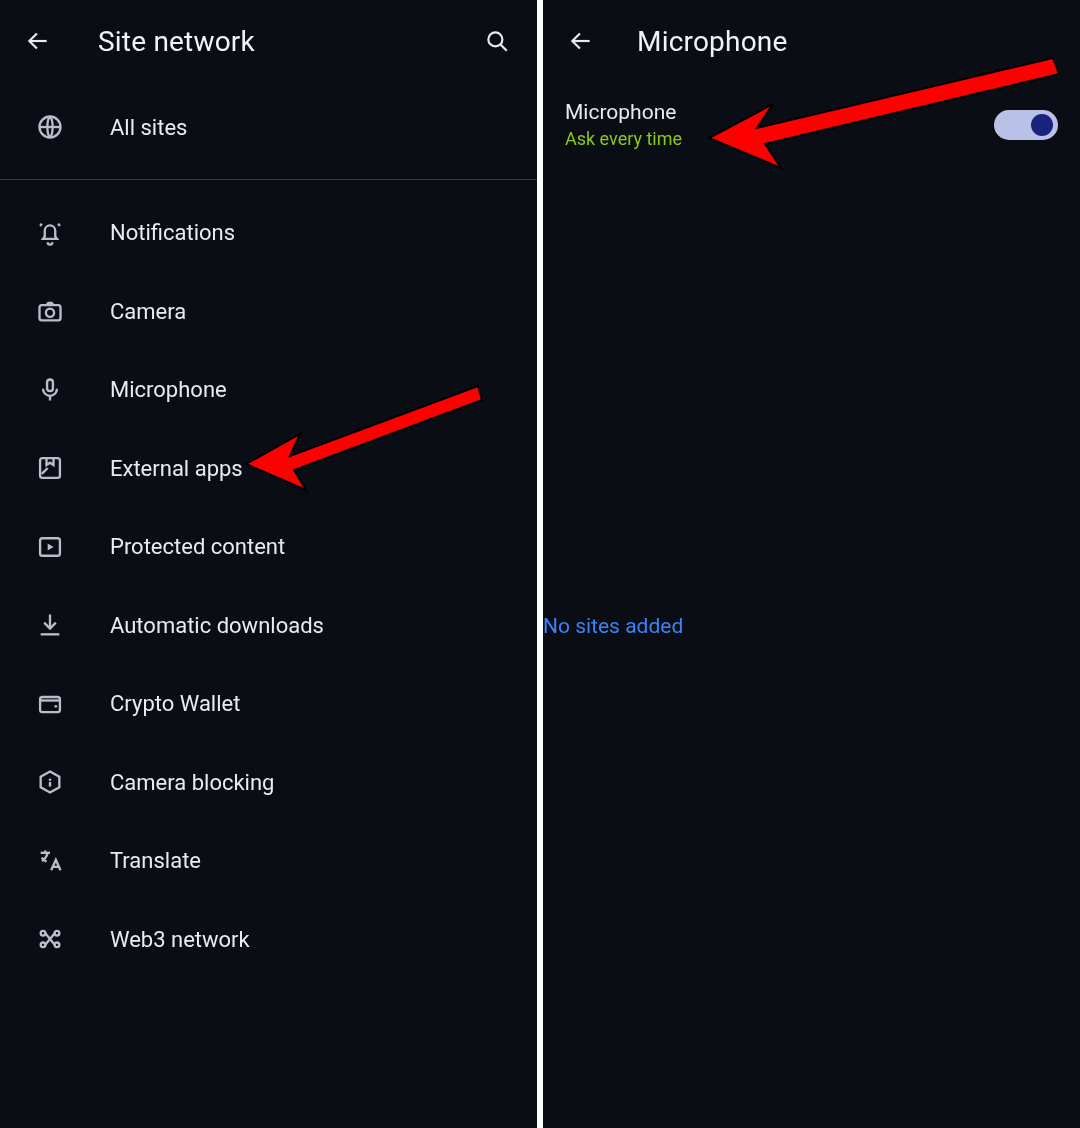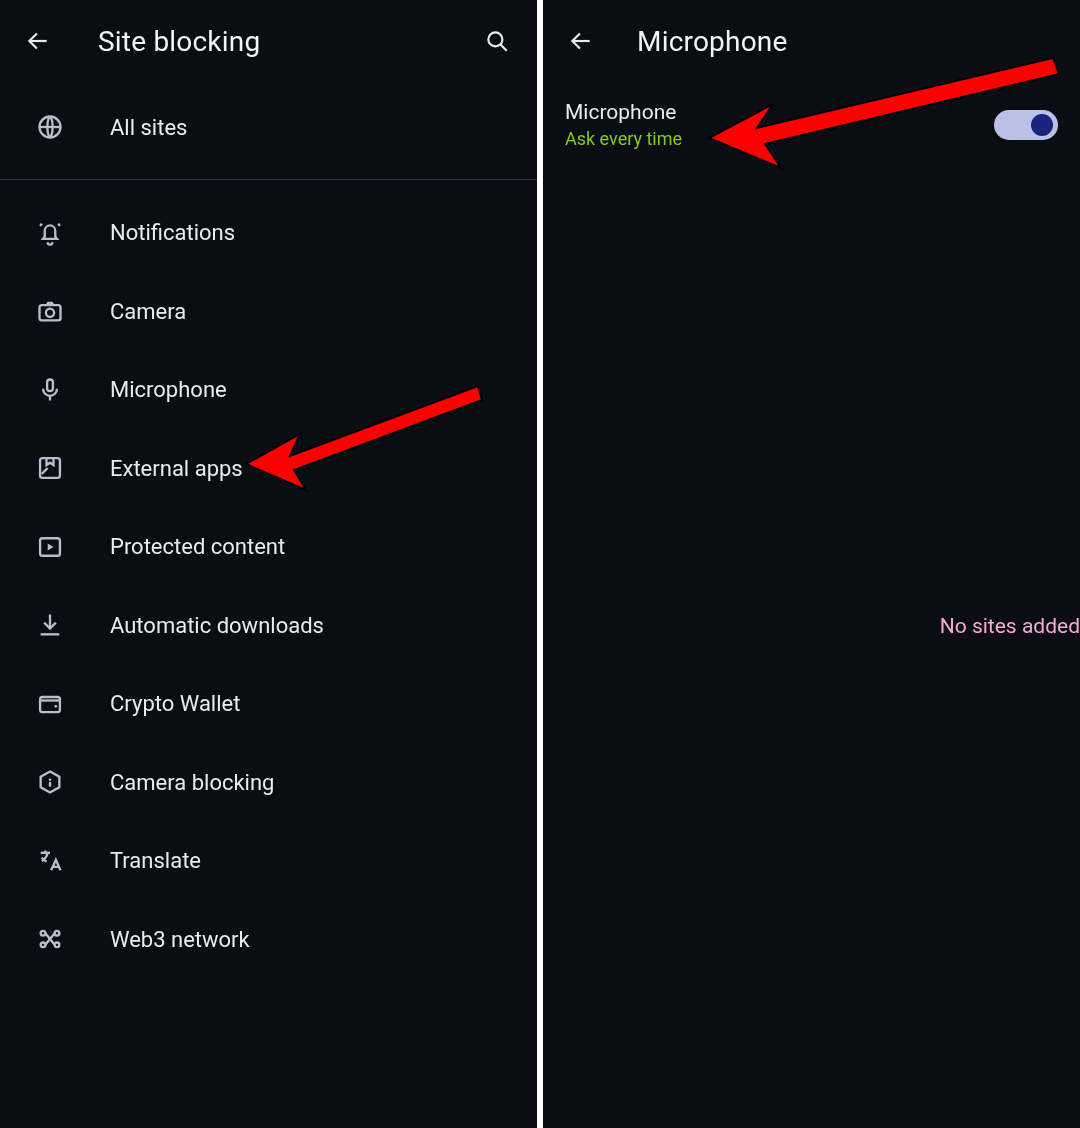--- a/index.html
+++ b/index.html
@@ -108,22 +108,22 @@
     right: 5px; top: 4px;
     width: 22px; height: 22px;
     background: #1a237e;
     border-radius: 50%;
   }
 
   .empty-state {
     position: absolute;
     left: 0; right: 0;
     top: 614px;
-    text-align: right;
-    color: #f9a8d4;
+    text-align: left;
+    color: #3b82f6;
     font-size: 21px;
     font-weight: 400;
   }
 
   
   svg { stroke: currentColor; fill: none; stroke-width: 2; }
 
   
   .arrow {
     position: absolute;
@@ -135,21 +135,21 @@
 
 <div class="pane left">
 
   <div class="appbar">
     <div class="back">
       <svg width="26" height="26" viewBox="0 0 24 24">
         <line x1="20" y1="12" x2="4" y2="12"></line>
         <polyline points="11,5 4,12 11,19"></polyline>
       </svg>
     </div>
-    <div class="title">Site blocking</div>
+    <div class="title">Site network</div>
     <div class="search">
       <svg width="26" height="26" viewBox="0 0 24 24">
         <circle cx="10.5" cy="10.5" r="6.5"></circle>
         <line x1="15.2" y1="15.2" x2="21" y2="21"></line>
       </svg>
     </div>
   </div>
 
   <div class="row first">
     <div class="icon">

